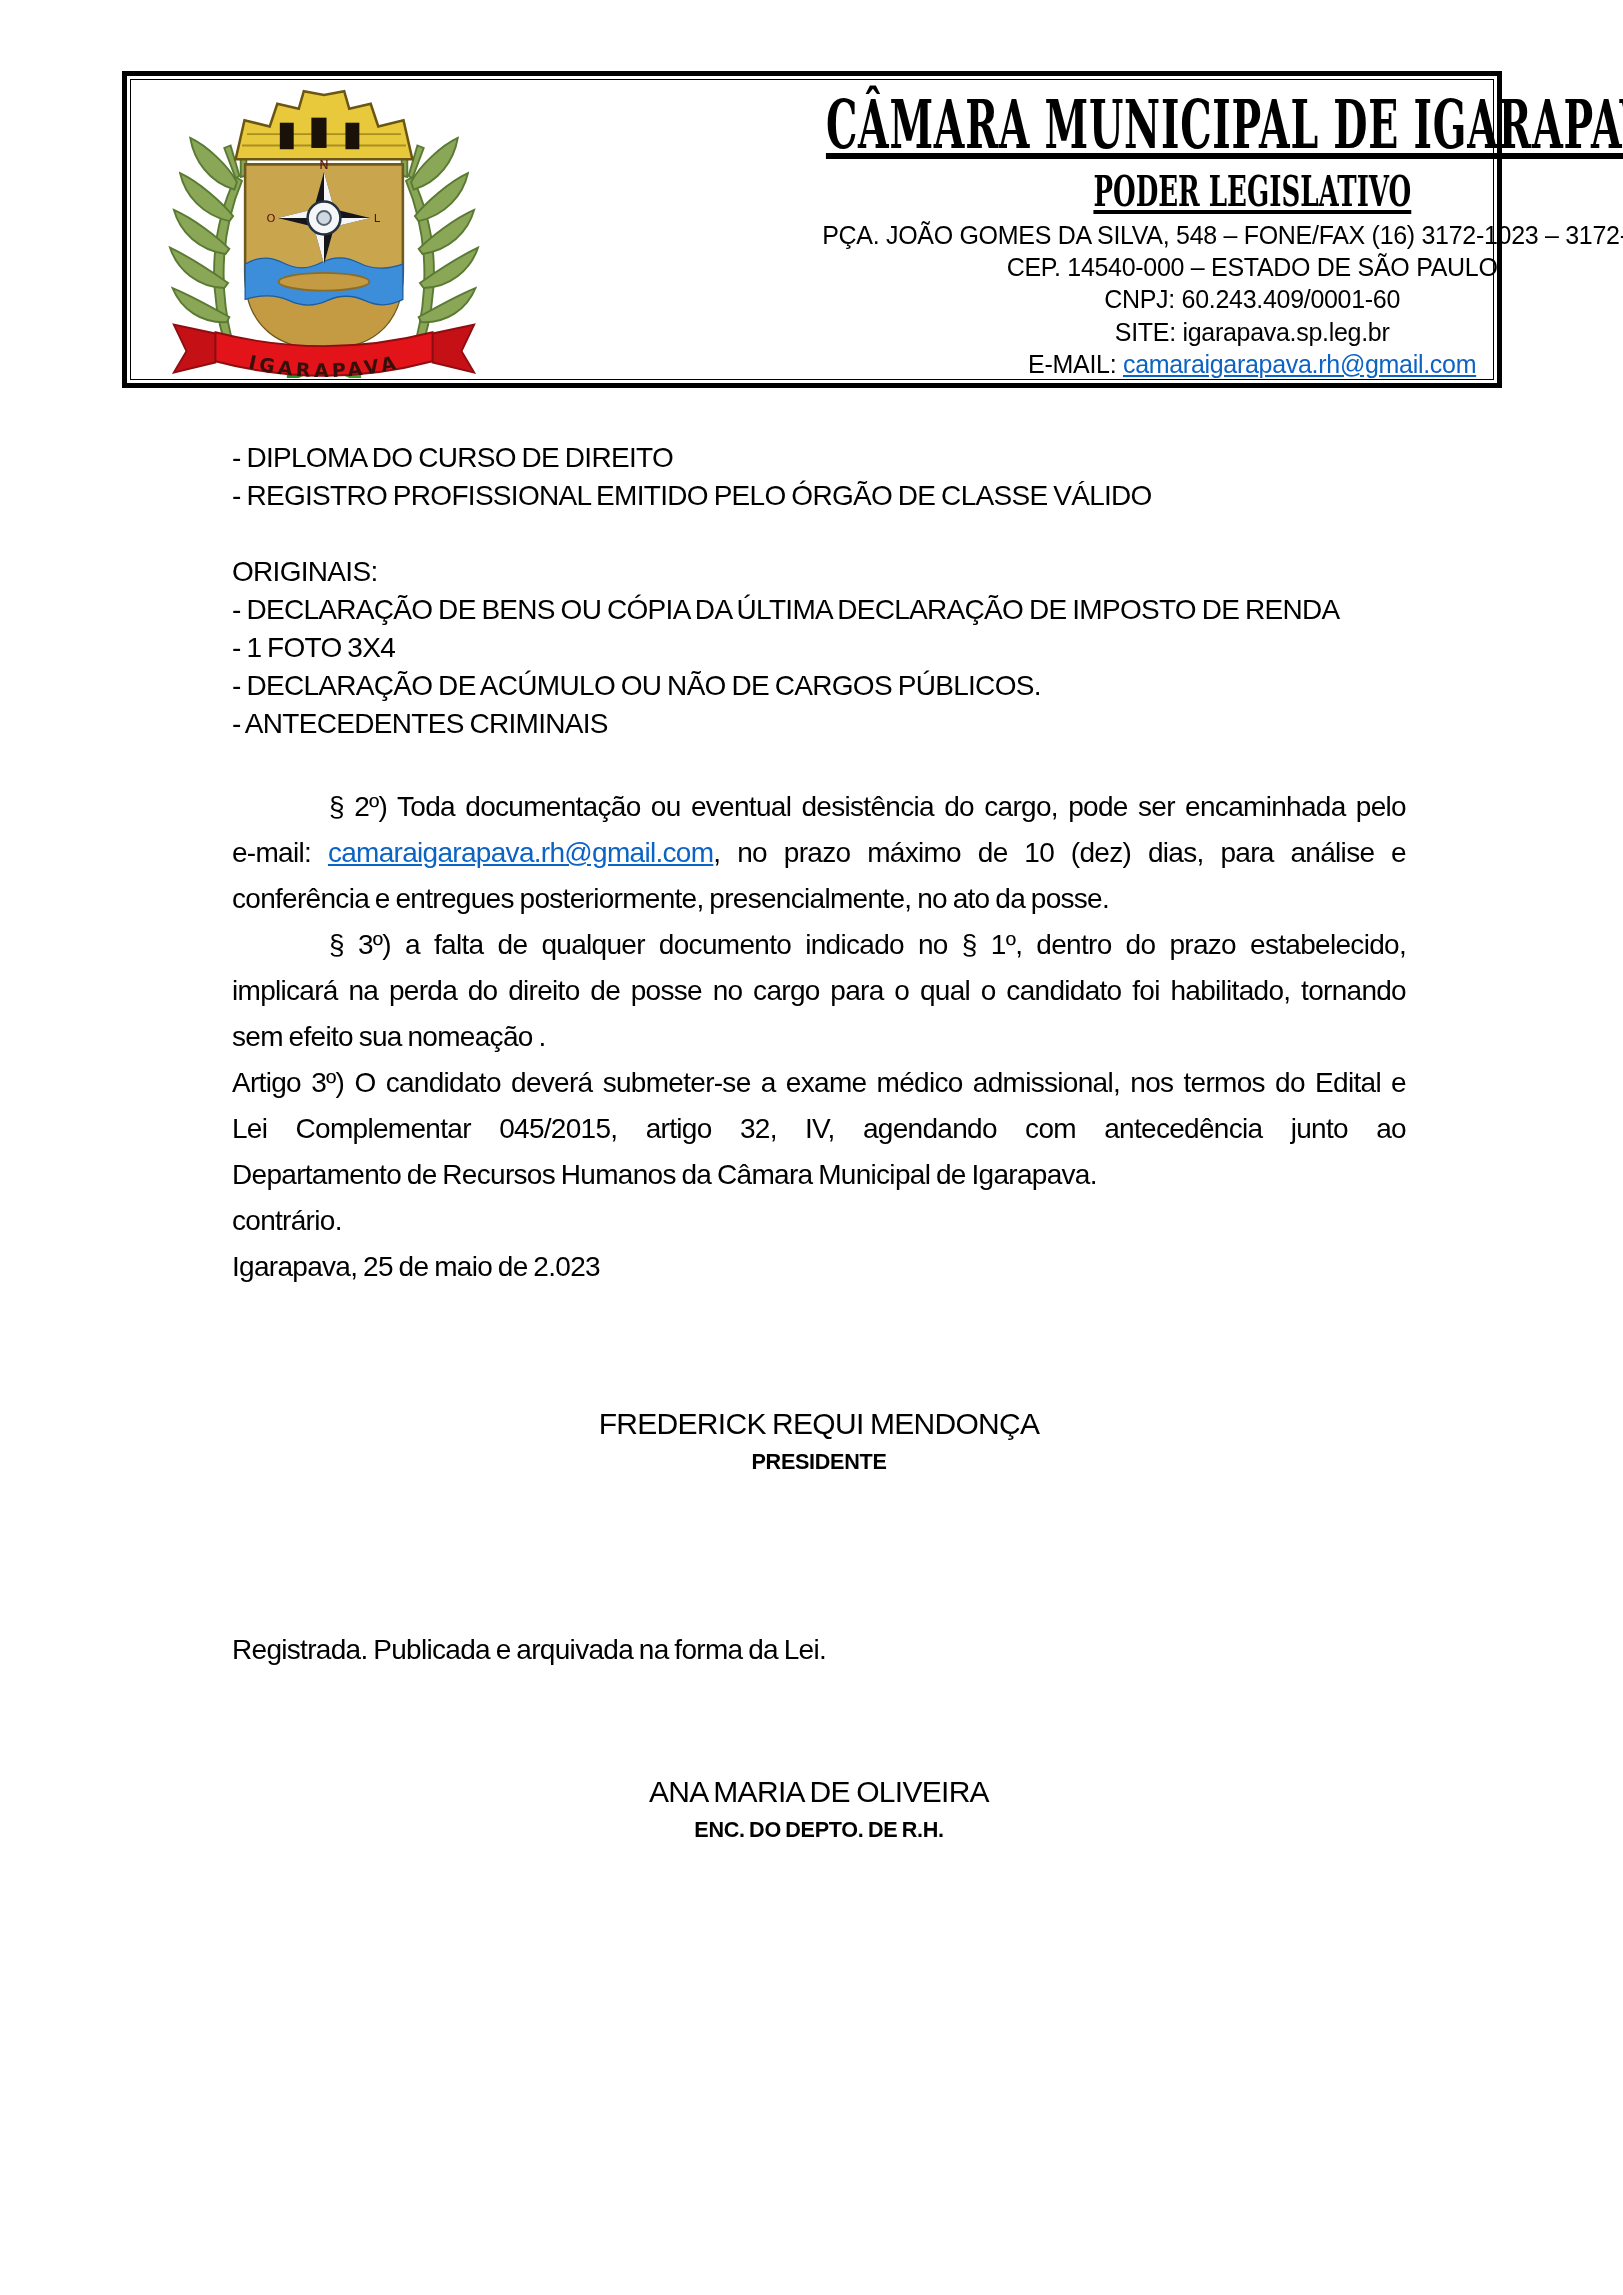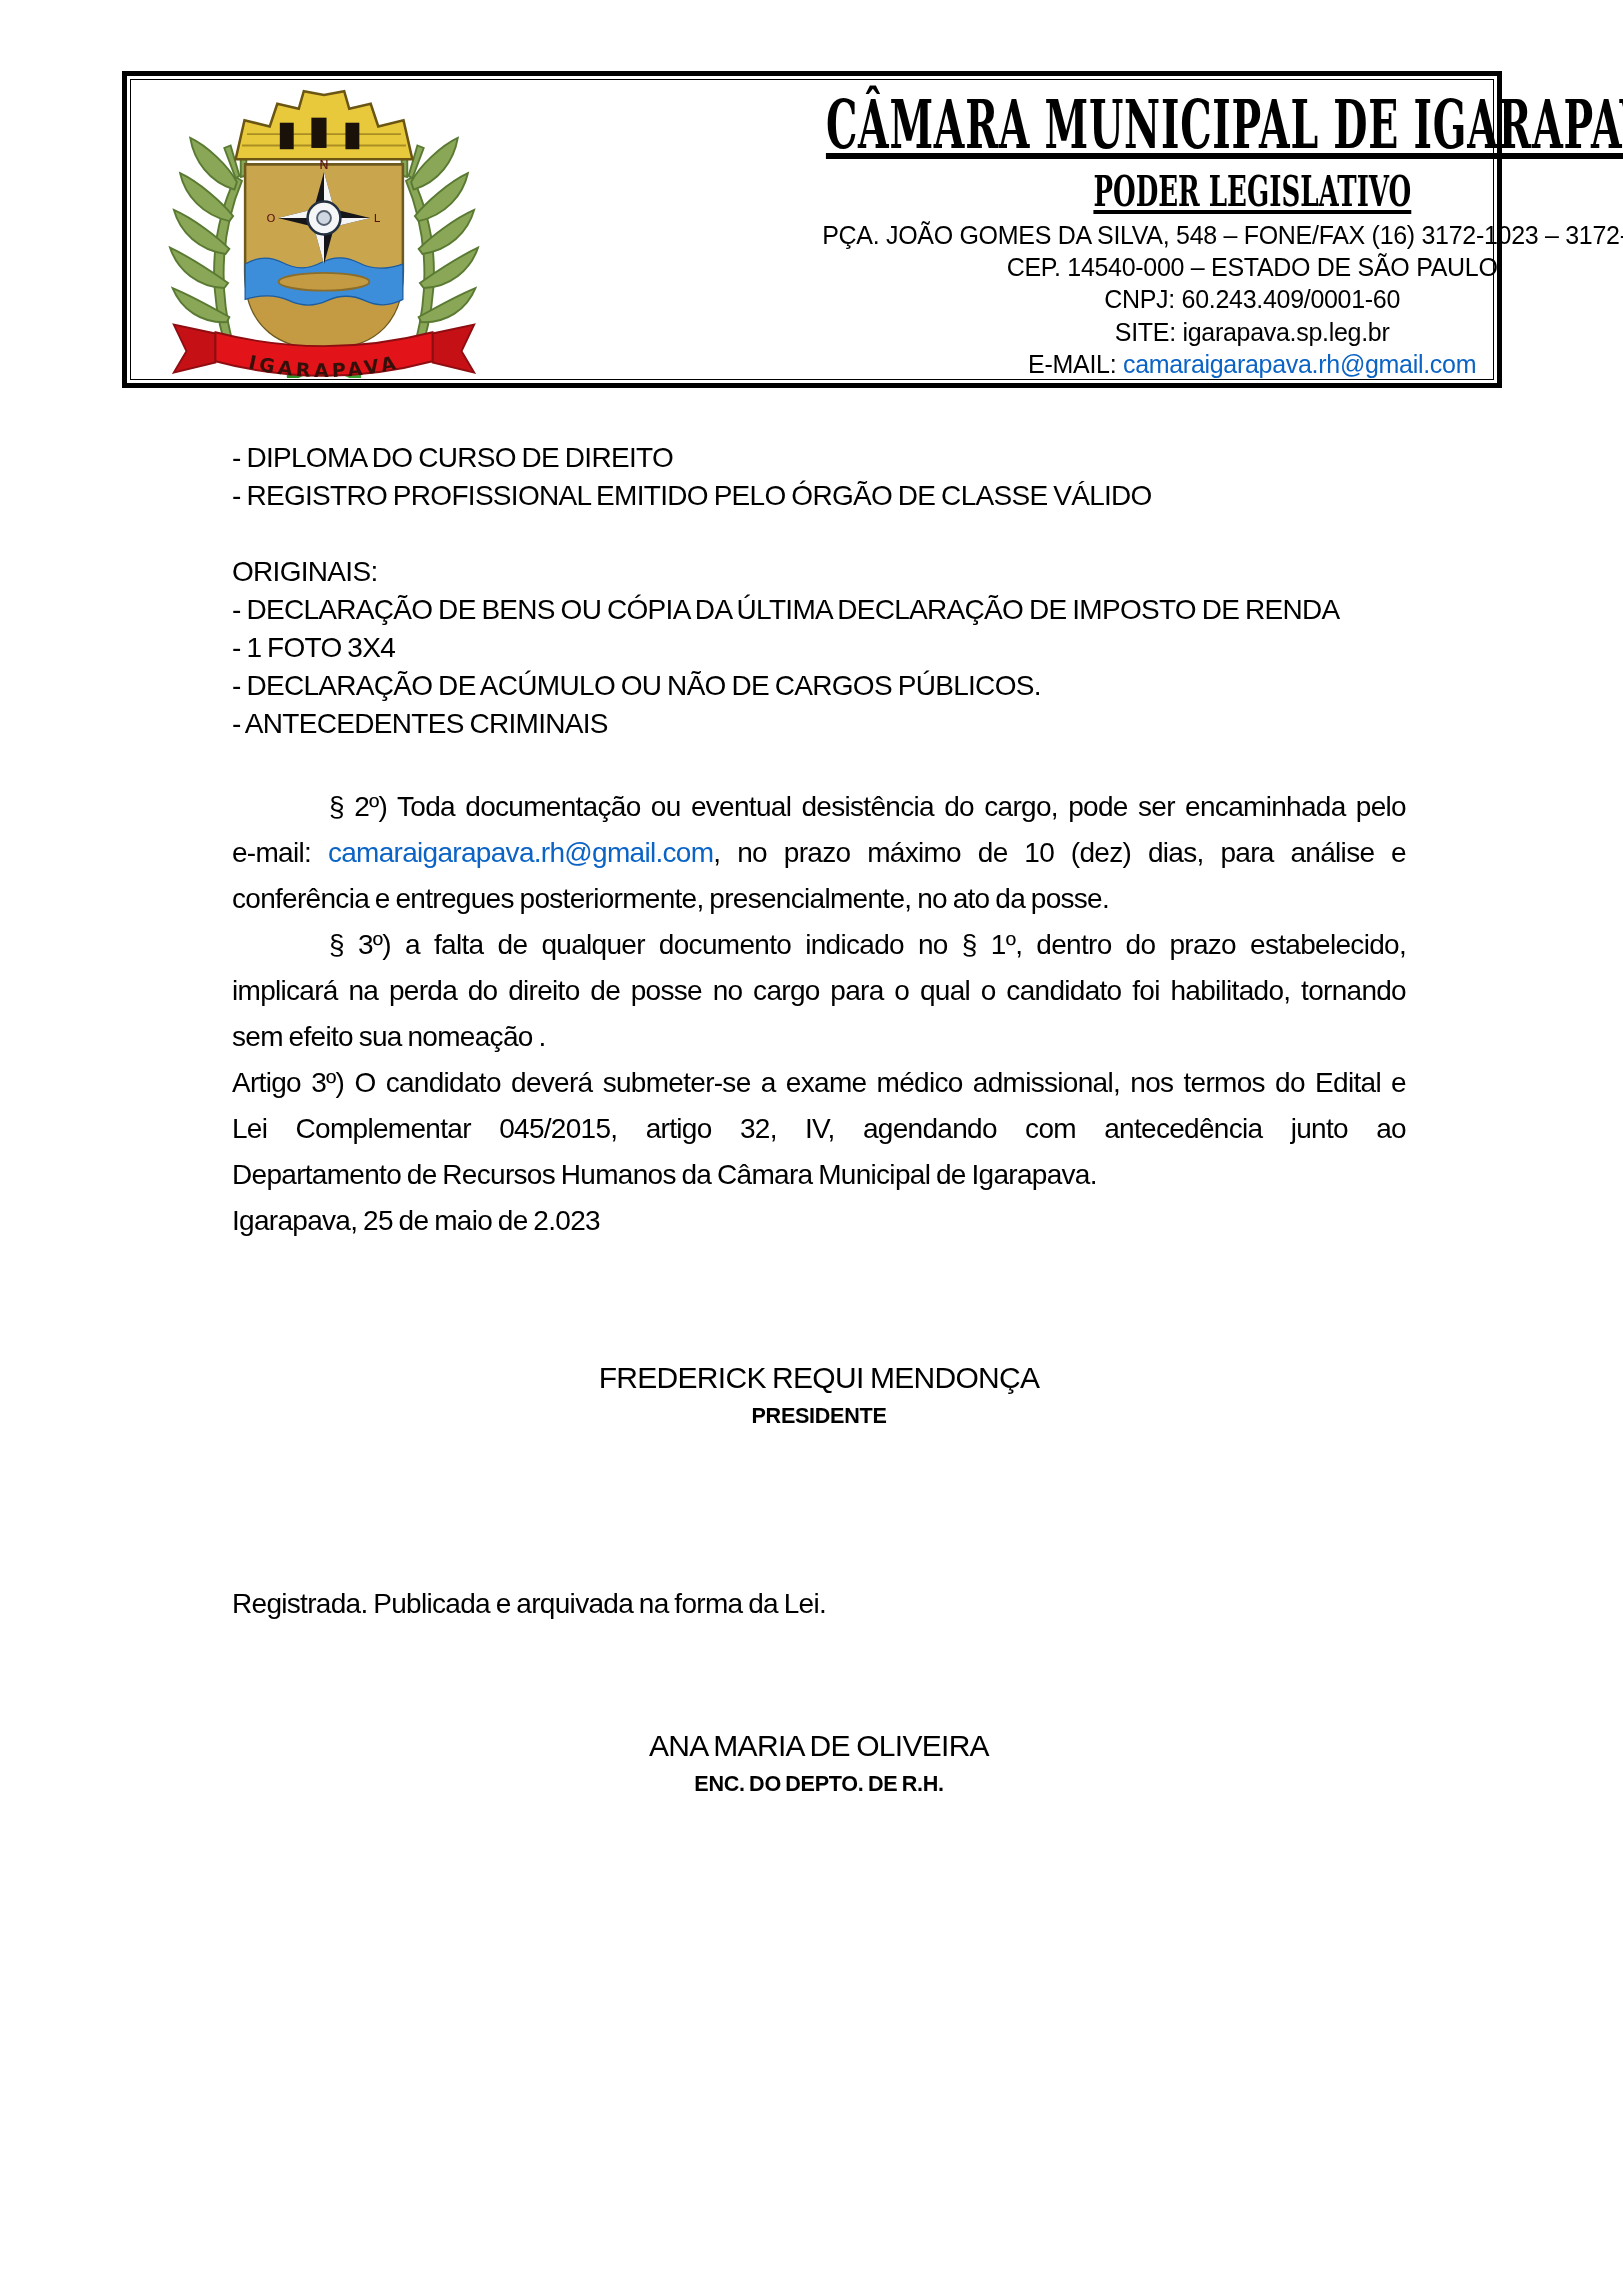--- a/index.html
+++ b/index.html
@@ -71,20 +71,21 @@
   .org-line {
     font-size:25px;
     line-height:31px;
     letter-spacing:-0.3px;
     margin-top:1.3px;
     white-space:nowrap;
   }
   .org-line:first-of-type { margin-top:6.5px; }
   .email-link, .doc-link {
     color:#0B63C5;
+    text-decoration:underline;
     cursor:pointer;
     margin-top:18px;
   }
 
   
   .doc-body {
     position:absolute; left:232px; top:439px;
     width:1174px;
     font-size:28px;
     letter-spacing:-0.7px;
@@ -227,20 +228,21 @@
   <div class="pln">conferência e entregues posteriormente, presencialmente, no ato da posse.</div>
 
   <div class="pln j ind">§ 3º) a falta de qualquer documento indicado no § 1º, dentro do prazo estabelecido,</div>
   <div class="pln j">implicará na perda do direito de posse no cargo para o qual o candidato foi habilitado, tornando</div>
   <div class="pln">sem efeito sua nomeação .</div>
 
   <div class="pln j">Artigo 3º) O candidato deverá submeter-se a exame médico admissional, nos termos do Edital e</div>
   <div class="pln j">Lei Complementar 045/2015, artigo 32, IV, agendando com antecedência junto ao</div>
   <div class="pln">Departamento de Recursos Humanos da Câmara Municipal de Igarapava.</div>
 
+  <div class="pln">contrário.</div>
 
   <div class="pln center">Igarapava, 25 de maio de 2.023</div>
 
   <div class="sp-sig1"></div>
 
   <div class="name-line" style="font-size:30px;">FREDERICK REQUI MENDONÇA</div>
   <div class="role-line">PRESIDENTE</div>
 
   <div class="sp-reg"></div>
 

